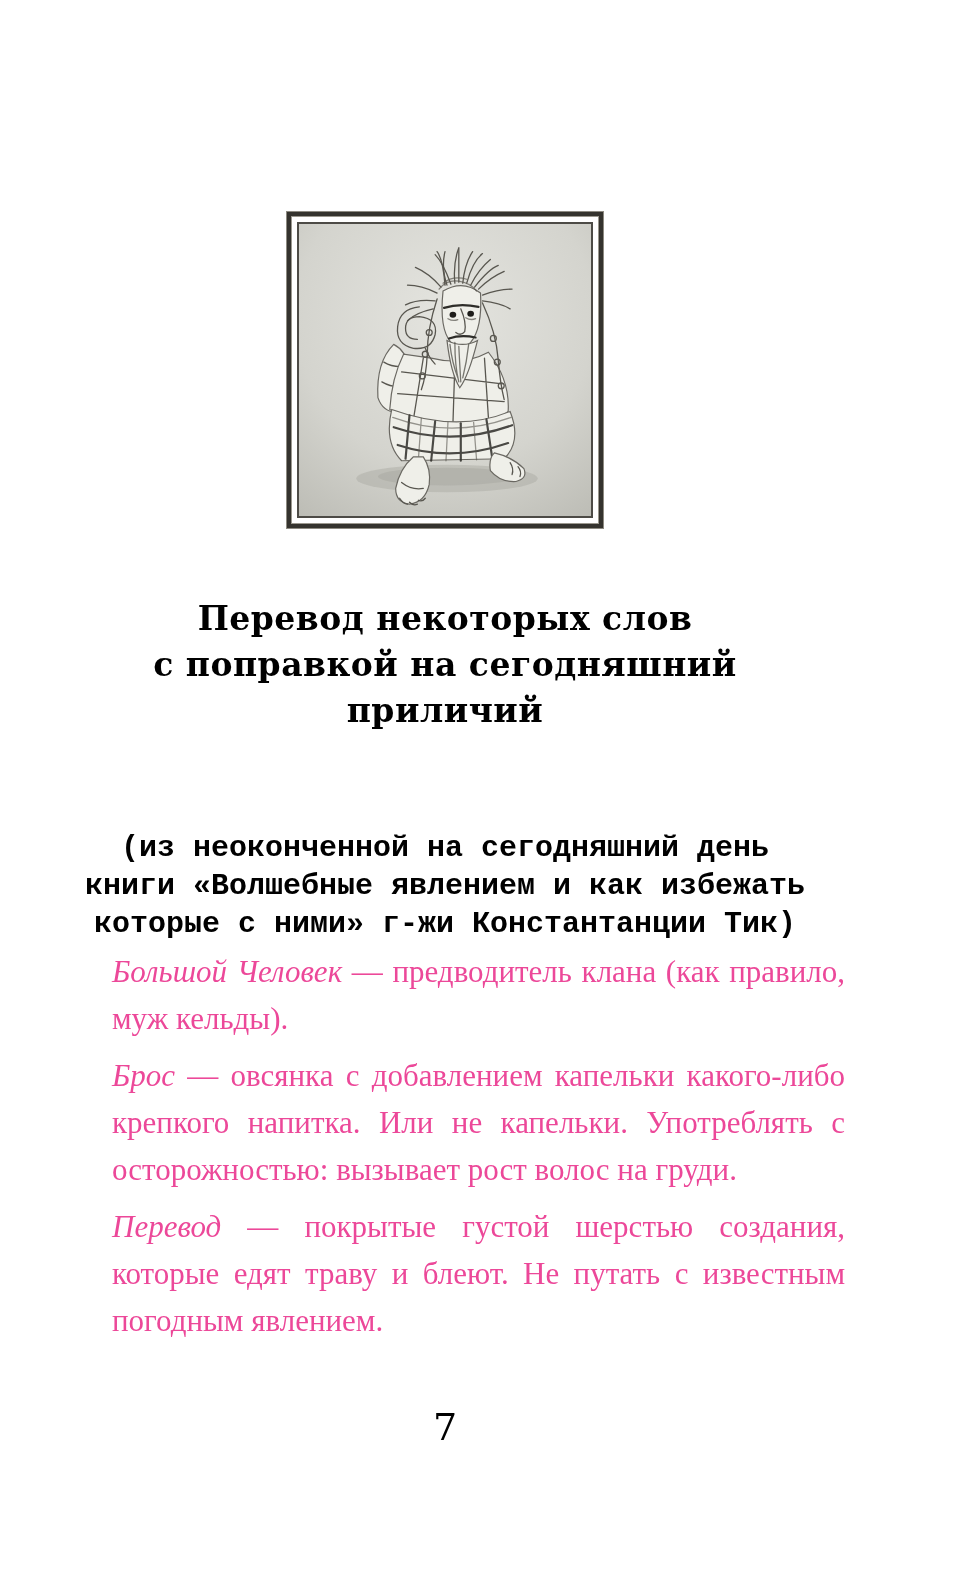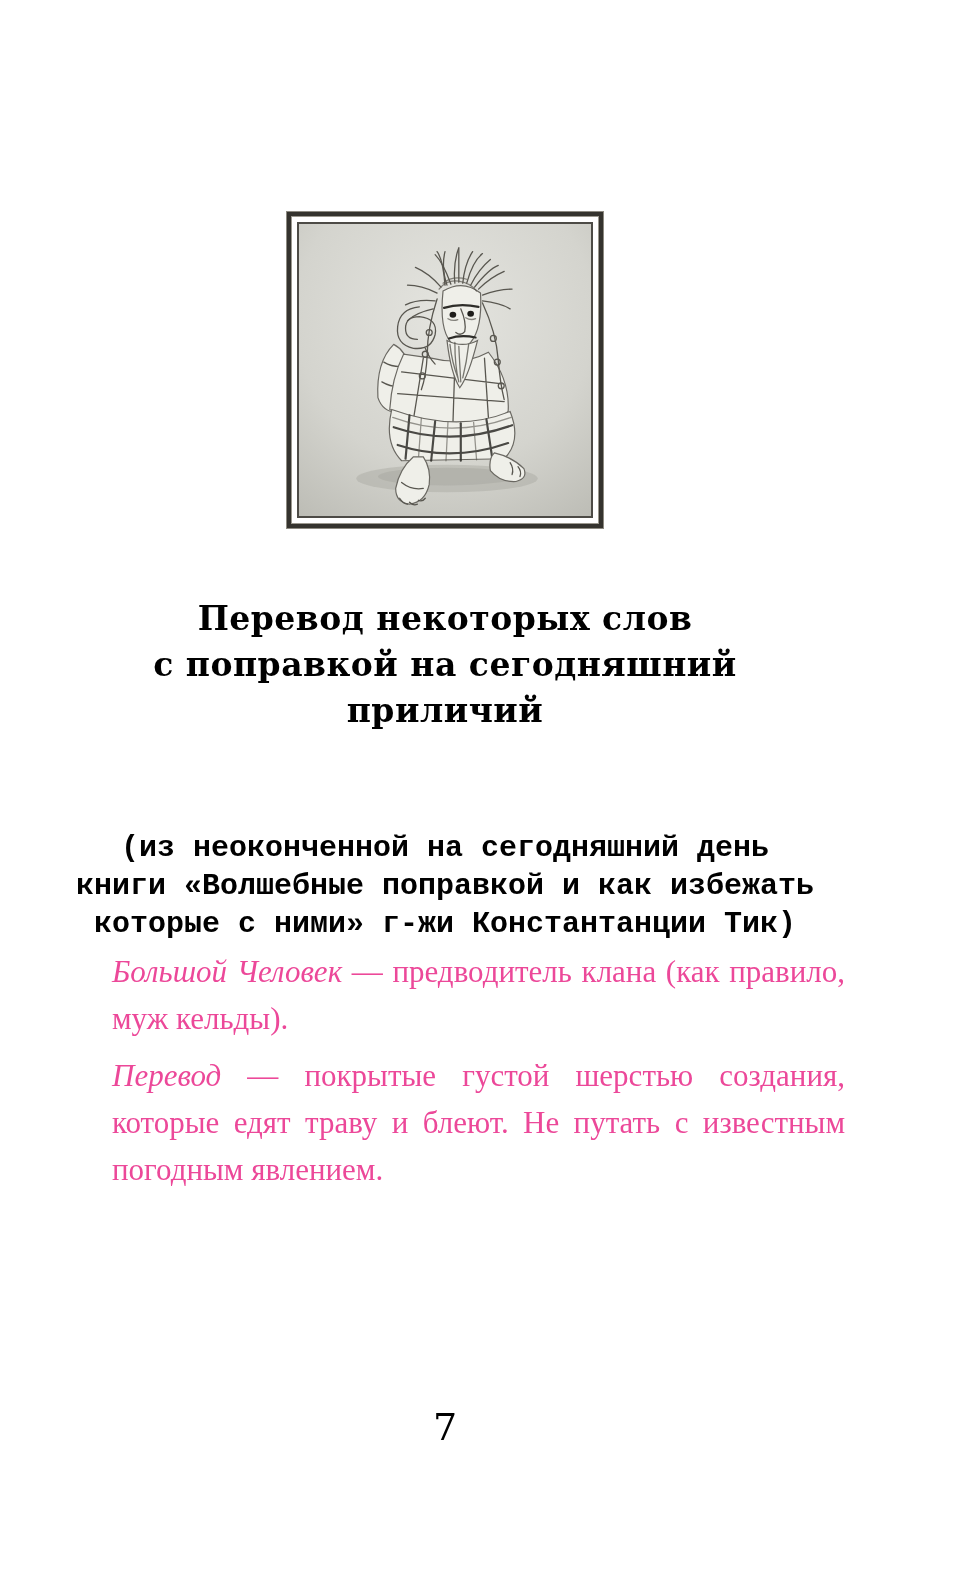--- a/index.html
+++ b/index.html
@@ -177,24 +177,25 @@
   </div>
 
   <div class="title">
     <div>Перевод некоторых слов</div>
     <div>с поправкой на сегодняшний</div>
     <div>приличий</div>
   </div>
 
   <div class="subtitle">
     <div>(из неоконченной на сегодняшний день</div>
-    <div>книги «Волшебные поправкой и как избежать</div>
+    <div>книги «Волшебные явлением и как избежать</div>
     <div>которые с ними» г-жи Константанции Тик)</div>
   </div>
 
   <div class="entries">
     <p class="entry"><span class="term">Большой Человек</span> <span>— предводитель клана (как правило, муж кельды).</span></p>
+    <p class="entry"><span class="term">Брос</span> <span>— овсянка с добавлением капельки какого-либо крепкого напитка. Или не капельки. Употреблять с осторожностью: вызывает рост волос на груди.</span></p>
     <p class="entry"><span class="term">Перевод</span> <span>— покрытые густой шерстью создания, которые едят траву и блеют. Не путать с известным погодным явлением.</span></p>
   </div>
 
   <div class="page-number">7</div>
 
 </div>
 
 </body></html>

